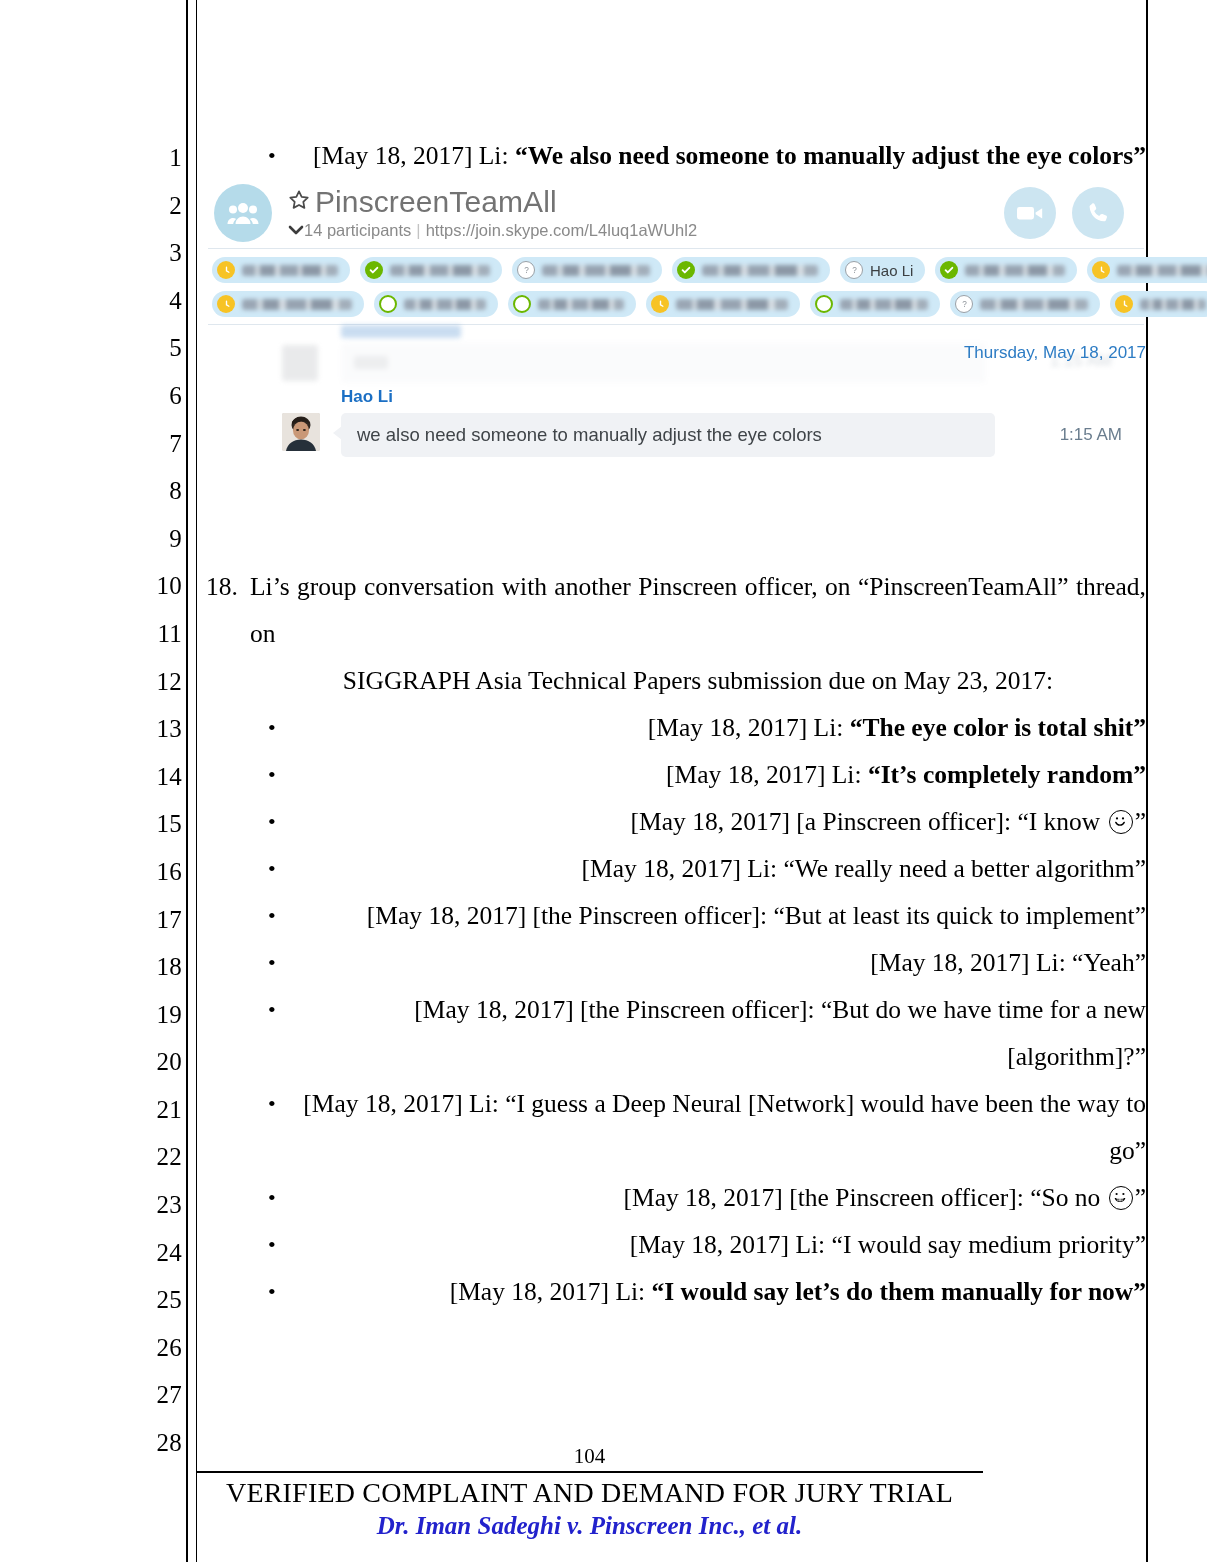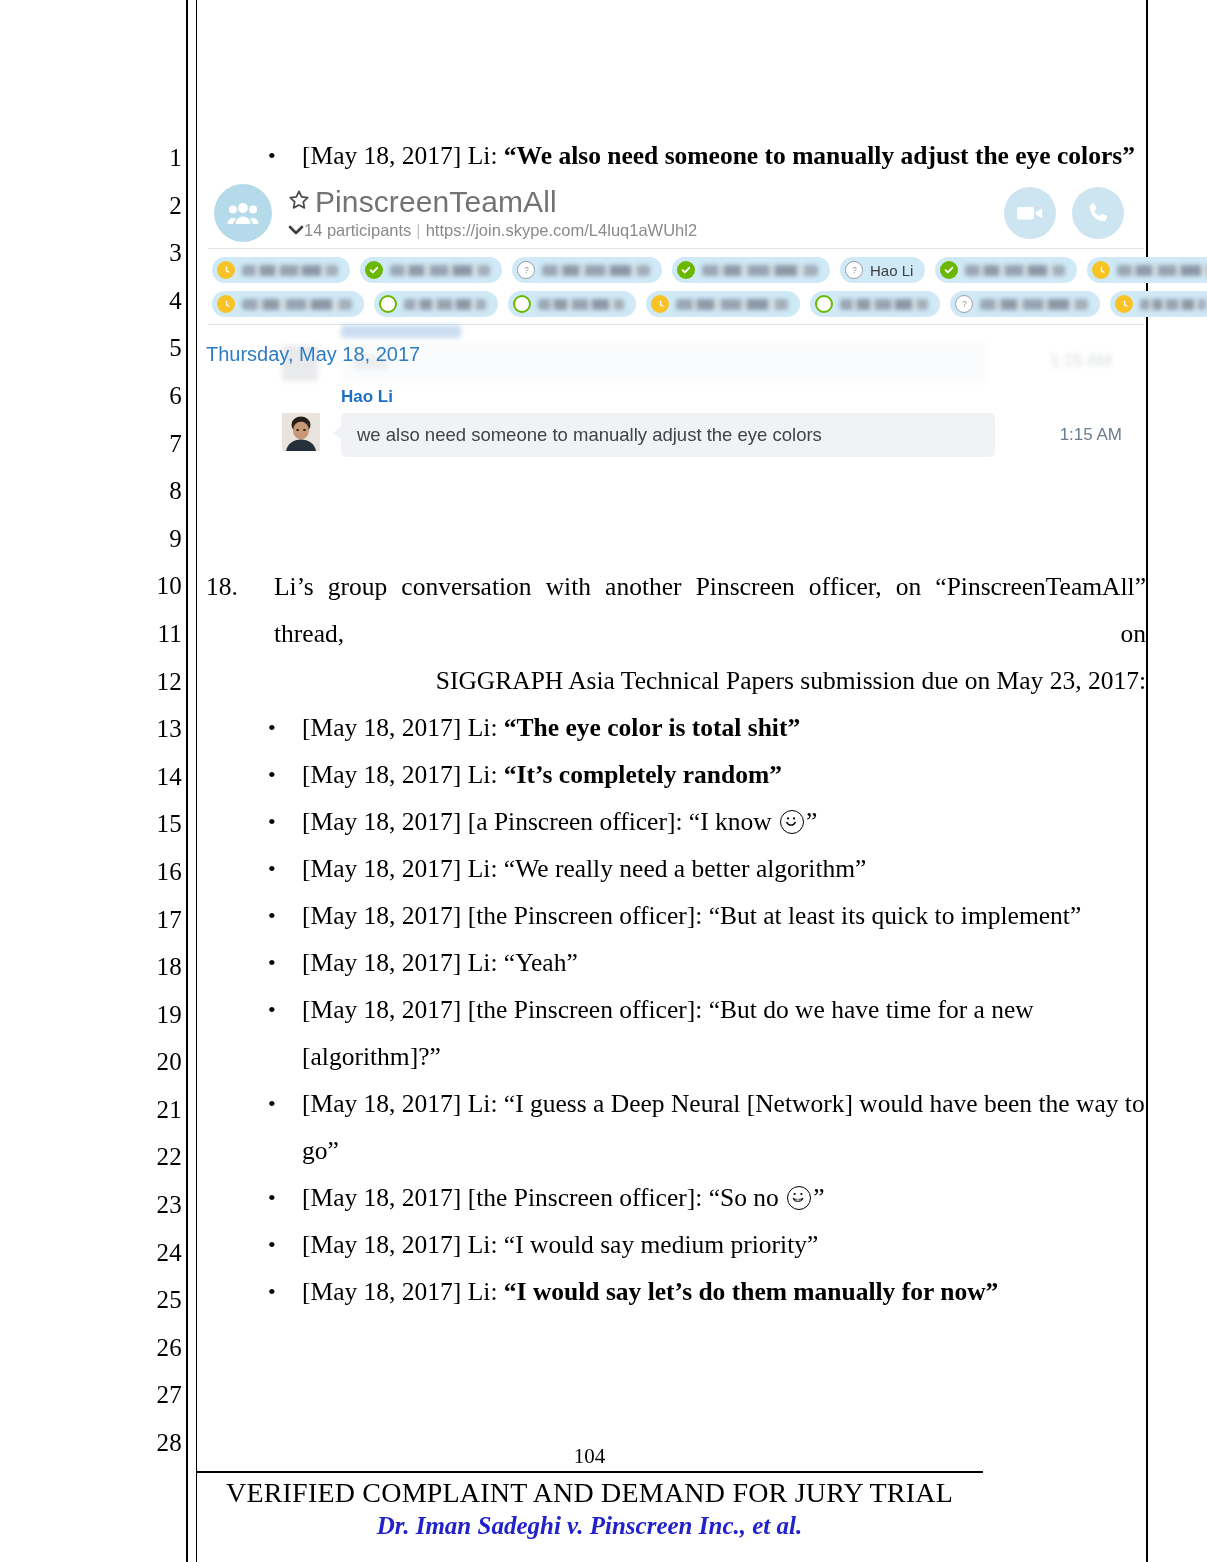--- a/index.html
+++ b/index.html
@@ -61,20 +61,21 @@
     left: 206px;
     top: 132px;
     width: 940px;
   }
 
   
   ul.doc-list {
     list-style: none;
     margin: 0;
     padding: 0;
+    text-align: right;
   }
   ul.doc-list li {
     position: relative;
     padding-left: 96px;
     font-size: 25.5px;
     line-height: 47px;
     margin: 0;
   }
   ul.doc-list li::before {
     content: "\2022";
@@ -94,26 +95,26 @@
   .para-num {
     position: absolute;
     left: 0px;
     top: 0;
     width: 44px;
     text-align: left;
     font-size: 25.5px;
     line-height: 47px;
   }
   .para-body {
-    margin-left: 68px;
+    margin-left: 44px;
     text-align: justify;
     line-height: 47px;
     font-size: 25.5px;
   }
-  .para-body .lastline { text-align: right; }
+  .para-body .lastline { text-align: center; }
 
   
   .skype {
     position: absolute;
     left: 0px;
     top: 48px;
     width: 940px;
     background: #ffffff;
     font-family: "Liberation Sans", "DejaVu Sans", sans-serif;
   }
@@ -285,22 +286,22 @@
     position: absolute;
     right: 34px; top: 26px;
     font-size: 17px;
     color: #7a8a99;
     font-family: "Liberation Sans", sans-serif;
   }
   .sk-datesep {
     position: absolute;
     left: 0; right: 0;
     top: 18px;
-    text-align: left;
-    font-size: 20px;
+    text-align: right;
+    font-size: 17px;
     color: #2d7cc4;
     font-family: "Liberation Sans", sans-serif;
   }
 
   .sk-msg {
     position: relative;
     margin-top: 6px;
     padding-left: 76px;
     padding-right: 24px;
   }

